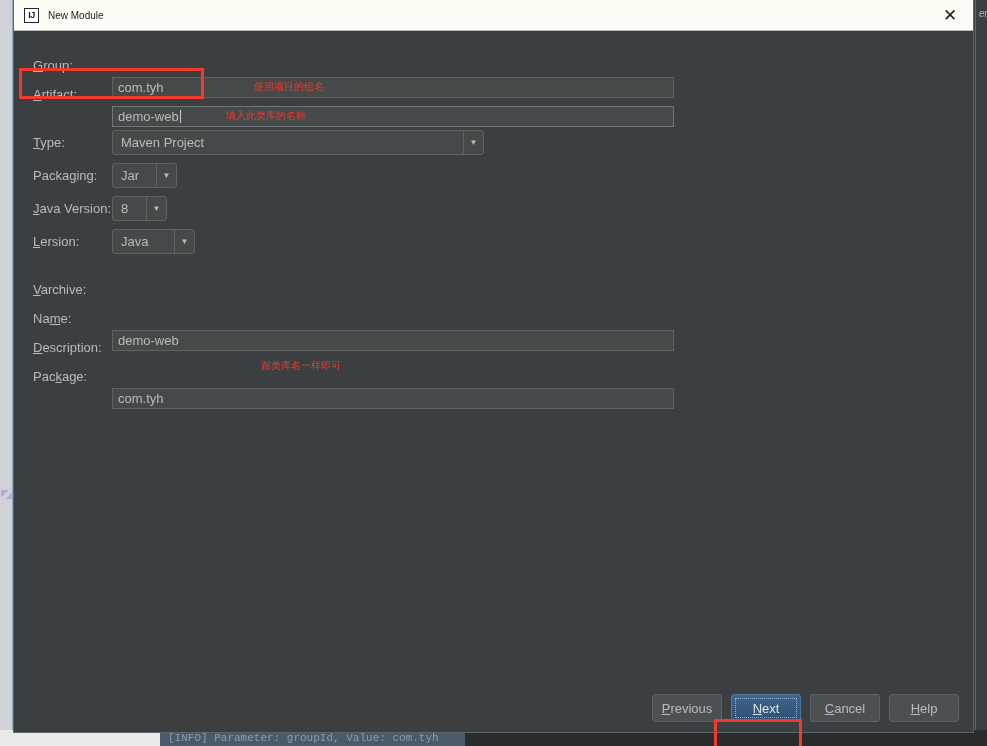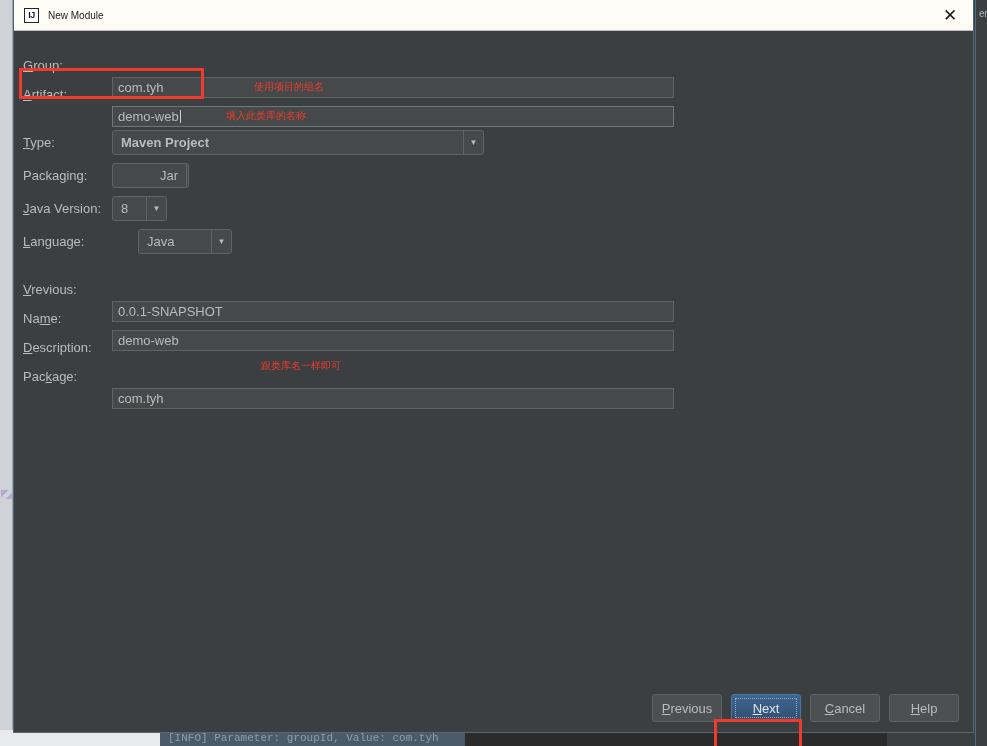--- a/index.html
+++ b/index.html
@@ -33,21 +33,21 @@
     background: #3c3f41;
     border-left: 1px solid #4a6d8c;
   }
   .bg-right-text {
     position: absolute; right: 0; top: 8px;
     font: 10px "Liberation Sans", sans-serif;
     color: #a9b7c6; letter-spacing: -0.5px;
   }
   .bg-bottom-console {
     position: absolute;
-    left: 0; bottom: 0; width: 887px; height: 16px;
+    left: 0; bottom: 0; width: 987px; height: 16px;
     background: #2b2b2b;
     overflow: hidden;
   }
   .bg-bottom-console .left-pad {
     position: absolute; left: 0; top: 0; width: 160px; height: 16px;
     background: #e8eaec;
   }
   .bg-bottom-console .mid-pad {
     position: absolute; left: 160px; top: 0; width: 305px; height: 16px;
     background: #4a5a68;
@@ -112,21 +112,21 @@
   
   .form-row {
     display: flex;
     align-items: center;
     height: 21px;
     margin-bottom: 8px;
     position: relative;
   }
   .form-label {
     width: 98px;
-    padding-left: 9px;
+    padding-left: 19px;
     font-size: 13px;
     color: #bbbbbb;
     flex: none;
   }
   .form-label u { text-decoration: underline; }
 
   .text-field {
     height: 21px;
     background: #45494a;
     border: 1px solid #5e6364;
@@ -165,24 +165,24 @@
     flex: 1;
   }
   .combo .combo-text .dim { color: #8e9295; margin-left: 4px; }
   .combo .combo-arrow {
     width: 20px;
     border-left: 1px solid #5e6364;
     display: flex; align-items: center; justify-content: center;
     color: #bbbbbb;
     font-size: 8px;
   }
-  .combo.type { width: 372px; font-weight: bold; }
-  .combo.packaging { width: 77px; padding-left: 39px; }
+  .combo.type { width: 372px; }
+  .combo.packaging { width: 65px; }
   .combo.javaver { width: 55px; }
-  .combo.language { width: 94px; margin-left: 26px; }
+  .combo.language { width: 83px; }
 
   .gap-lg { height: 17px; }
 
   
   .annot {
     position: absolute;
     color: #f03b2c;
     font-size: 10px;
     font-family: "DejaVu Sans", "Liberation Sans", sans-serif;
     white-space: nowrap;
@@ -285,32 +285,31 @@
 
     <div class="form-row" style="height:25px">
       <div class="form-label"><u>J</u><span>ava Version:</span></div>
       <div class="combo javaver">
         <div class="combo-text">8</div>
         <div class="combo-arrow">▼</div>
       </div>
     </div>
 
     <div class="form-row" style="height:25px">
-      <div class="form-label"><u>L</u><span>anguage:</span></div>
+      <div class="form-label"><u>L</u><span>ersion:</span></div>
       <div class="combo language">
         <div class="combo-text">Java</div>
         <div class="combo-arrow">▼</div>
       </div>
     </div>
 
     <div class="gap-lg"></div>
 
     <div class="form-row">
-      <div class="form-label"><u>V</u><span>revious:</span></div>
-      <div class="text-field wide"><span>0.0.1-SNAPSHOT</span></div>
+      <div class="form-label"><u>V</u><span>archive:</span></div>
     </div>
 
     <div class="form-row">
       <div class="form-label"><span>Na</span><u>m</u><span>e:</span></div>
       <div class="text-field wide"><span>demo-web</span></div>
     </div>
 
     <div class="form-row">
       <div class="form-label"><u>D</u><span>escription:</span></div>
     </div>

